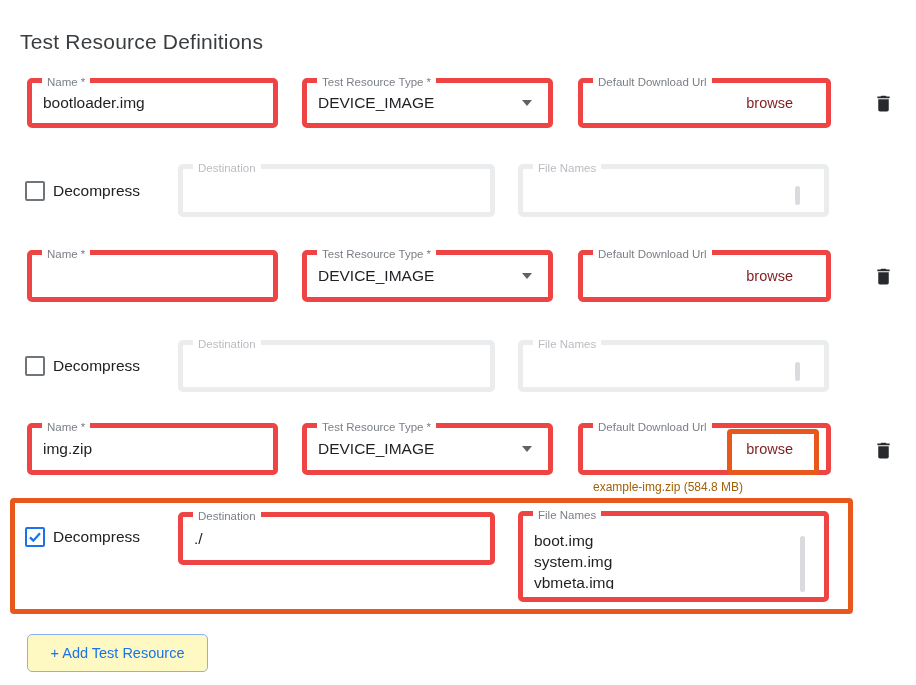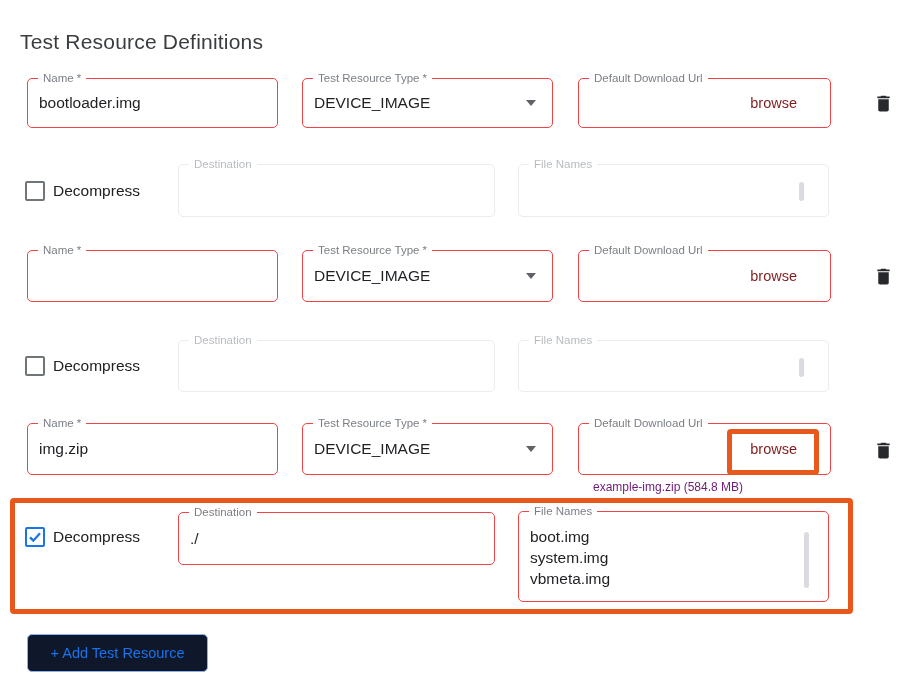--- a/index.html
+++ b/index.html
@@ -7,21 +7,21 @@
     width:916px;height:685px;position:relative;background:#ffffff;
     font-family:"Liberation Sans","DejaVu Sans",sans-serif;
     color:#1f2023;overflow:hidden;
   }
   .page-title{
     position:absolute;left:20px;top:16px;font-size:21px;font-weight:500;
     color:#3a3d40;letter-spacing:.2px;
   }
   
   .field{
-    position:absolute;border:1px solid #ef4444;border-radius:5px;background:#fff;
+    position:absolute;border:5px solid #ef4444;border-radius:5px;background:#fff;
     box-sizing:border-box;
   }
   .field .flabel{
     position:absolute;top:-8px;left:10px;background:#fff;padding:0 5px;
     font-size:11.5px;color:#7a7f85;white-space:nowrap;line-height:14px;
   }
   .field.dim{border-color:#ebecee;}
   .field.dim .flabel{color:#b9bcc0;}
   .fvalue{
     position:absolute;left:11px;top:0;bottom:0;display:flex;align-items:center;
@@ -35,21 +35,21 @@
   .browse{
     position:absolute;right:33px;top:0;bottom:0;display:flex;align-items:center;
     font-size:14.5px;color:#7f1d1d;cursor:pointer;
   }
   .dd-arrow{
     position:absolute;right:16px;top:50%;margin-top:-3px;width:0;height:0;
     border-left:5px solid transparent;border-right:5px solid transparent;
     border-top:6px solid #5f6368;
   }
   .helper{
-    position:absolute;font-size:12px;color:#701a75;white-space:nowrap;
+    position:absolute;font-size:12px;color:#a16207;white-space:nowrap;
   }
   
   .cbx{
     position:absolute;width:16px;height:16px;border:2px solid #70757a;
     border-radius:2px;background:#fff;cursor:pointer;
   }
   .cbx svg{display:none;position:absolute;left:0;top:0;width:16px;height:16px;}
   .cbx.checked{border-color:#1a73e8;}
   .cbx.checked svg{display:block;}
   .cbx-label{
@@ -65,21 +65,21 @@
     position:absolute;width:5px;border-radius:3px;background:#d9dbde;
   }
   
   .hl{
     position:absolute;border:5px solid #e8581c;border-radius:4px;background:transparent;
     pointer-events:none;box-sizing:border-box;
   }
   
   .add-btn{
     position:absolute;left:27px;top:634px;width:181px;height:38px;
-    background:#0f172a;border:1px solid #8ab0ef;border-radius:5px;
+    background:#fef9c3;border:1px solid #8ab0ef;border-radius:5px;
     color:#1a73e8;font-size:14.5px;font-weight:500;
     display:flex;align-items:center;justify-content:center;cursor:pointer;
     font-family:"Liberation Sans","DejaVu Sans",sans-serif;
   }
 </style>
 </head>
 <body>
 
 <main>
 

